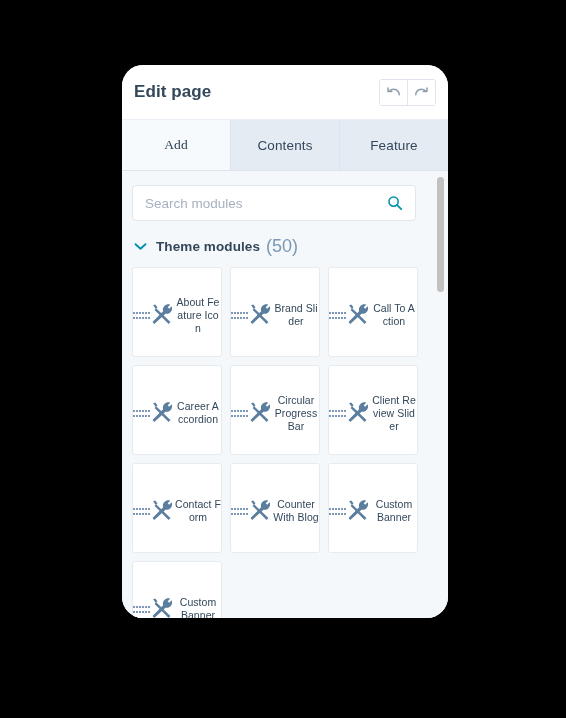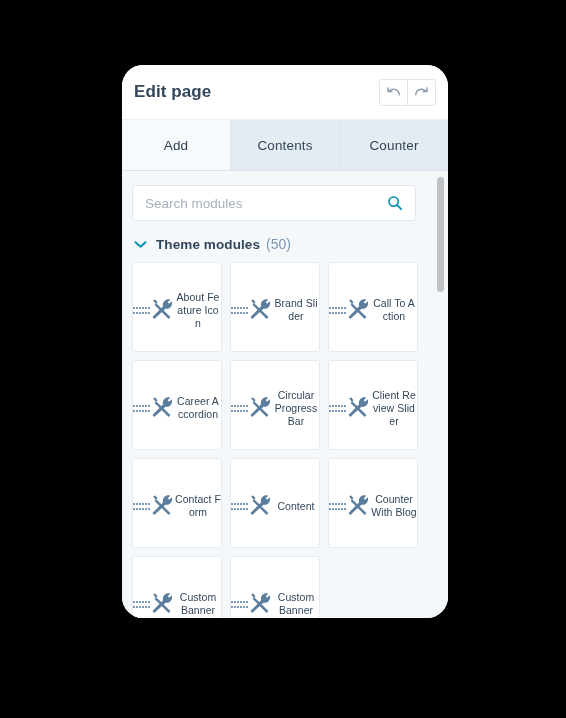--- a/index.html
+++ b/index.html
@@ -91,20 +91,21 @@
     background: #e5ebf2;
     border-right: 1px solid #dbe3ec;
     cursor: pointer;
     box-sizing: border-box;
     letter-spacing: 0.15px;
   }
   .tab:last-child { border-right: none; }
   .tab.active {
     background: #f7fafc;
     color: #2d3e50;
+    font-family: Liberation Serif, serif;
   }
 
   
   .panel-body {
     position: relative;
     height: 476px;
     background: #f5f8fa;
     overflow: hidden;
     box-sizing: border-box;
     padding: 0 10px;
@@ -146,21 +147,21 @@
     cursor: pointer;
   }
   .chevron { margin-right: 9px; display: flex; align-items: center; }
   .section-title {
     font-size: 13.5px;
     font-weight: bold;
     color: #33475b;
     letter-spacing: 0.1px;
   }
   .section-count {
-    font-size: 14px;
+    font-size: 18px;
     color: #7c98b6;
     margin-left: 6px;
   }
 
   
   .module-grid {
     display: grid;
     grid-template-columns: repeat(3, 90px);
     gap: 8px 8px;
     width: 284px;
@@ -259,21 +260,21 @@
               <path d="M13.0 2.0 L13.0 5.6 L9.2 5.6" fill="none" stroke="#8f9ead" stroke-width="1.5" stroke-linecap="round" stroke-linejoin="round"></path>
             </svg>
           </span>
         </div>
       </div>
     </div>
 
     <div class="tabbar">
       <div class="tab active">Add</div>
       <div class="tab">Contents</div>
-      <div class="tab">Counter</div>
+      <div class="tab">Feature</div>
     </div>
 
     <div class="panel-body">
 
       <div class="search-wrap">
         <input class="search-input" type="text" placeholder="Search modules" style="">
         <span class="search-icon">
           <svg width="16" height="16" viewBox="0 0 16 16">
             <circle cx="6.6" cy="6.6" r="4.6" fill="none" stroke="#0091ae" stroke-width="1.6"></circle>
             <line x1="10.2" y1="10.2" x2="14.2" y2="14.2" stroke="#0091ae" stroke-width="1.8" stroke-linecap="round"></line>
@@ -491,46 +492,20 @@
             </div>
             <div class="module-icon">
               <svg width="25" height="25" viewBox="0 0 24 24">
                 <g fill="#5b7d9e">
                   <path d="M3.0 3.2 L5.0 2.4 L7.2 5.0 L5.6 6.6 Z"></path>
                   <path d="M5.9 6.1 L19.6 19.3 L17.9 21.0 L4.4 7.6 Z"></path>
                   <path d="M19.4 2.6 L17.0 5.0 L18.4 6.4 L20.8 4.0 C21.6 5.9 21.2 8.2 19.6 9.8 C18.3 11.1 16.5 11.6 14.9 11.2 L4.1 21.0 L2.4 19.3 L12.6 8.9 C12.0 7.2 12.4 5.2 13.8 3.8 C15.4 2.2 17.6 1.8 19.4 2.6 Z"></path>
                 </g>
               </svg>
             </div>
-            <div class="module-label">Content</div>
-          </div>
-          <div class="module-card">
-            <div class="drag-dots">
-              <i></i>
-              <i></i>
-              <i></i>
-              <i></i>
-              <i></i>
-              <i></i>
-              <i></i>
-              <i></i>
-              <i></i>
-              <i></i>
-              <i></i>
-              <i></i>
-            </div>
-            <div class="module-icon">
-              <svg width="25" height="25" viewBox="0 0 24 24">
-                <g fill="#5b7d9e">
-                  <path d="M3.0 3.2 L5.0 2.4 L7.2 5.0 L5.6 6.6 Z"></path>
-                  <path d="M5.9 6.1 L19.6 19.3 L17.9 21.0 L4.4 7.6 Z"></path>
-                  <path d="M19.4 2.6 L17.0 5.0 L18.4 6.4 L20.8 4.0 C21.6 5.9 21.2 8.2 19.6 9.8 C18.3 11.1 16.5 11.6 14.9 11.2 L4.1 21.0 L2.4 19.3 L12.6 8.9 C12.0 7.2 12.4 5.2 13.8 3.8 C15.4 2.2 17.6 1.8 19.4 2.6 Z"></path>
-                </g>
-              </svg>
-            </div>
             <div class="module-label">Counter With Blog</div>
           </div>
           <div class="module-card">
             <div class="drag-dots">
               <i></i>
               <i></i>
               <i></i>
               <i></i>
               <i></i>
               <i></i>

